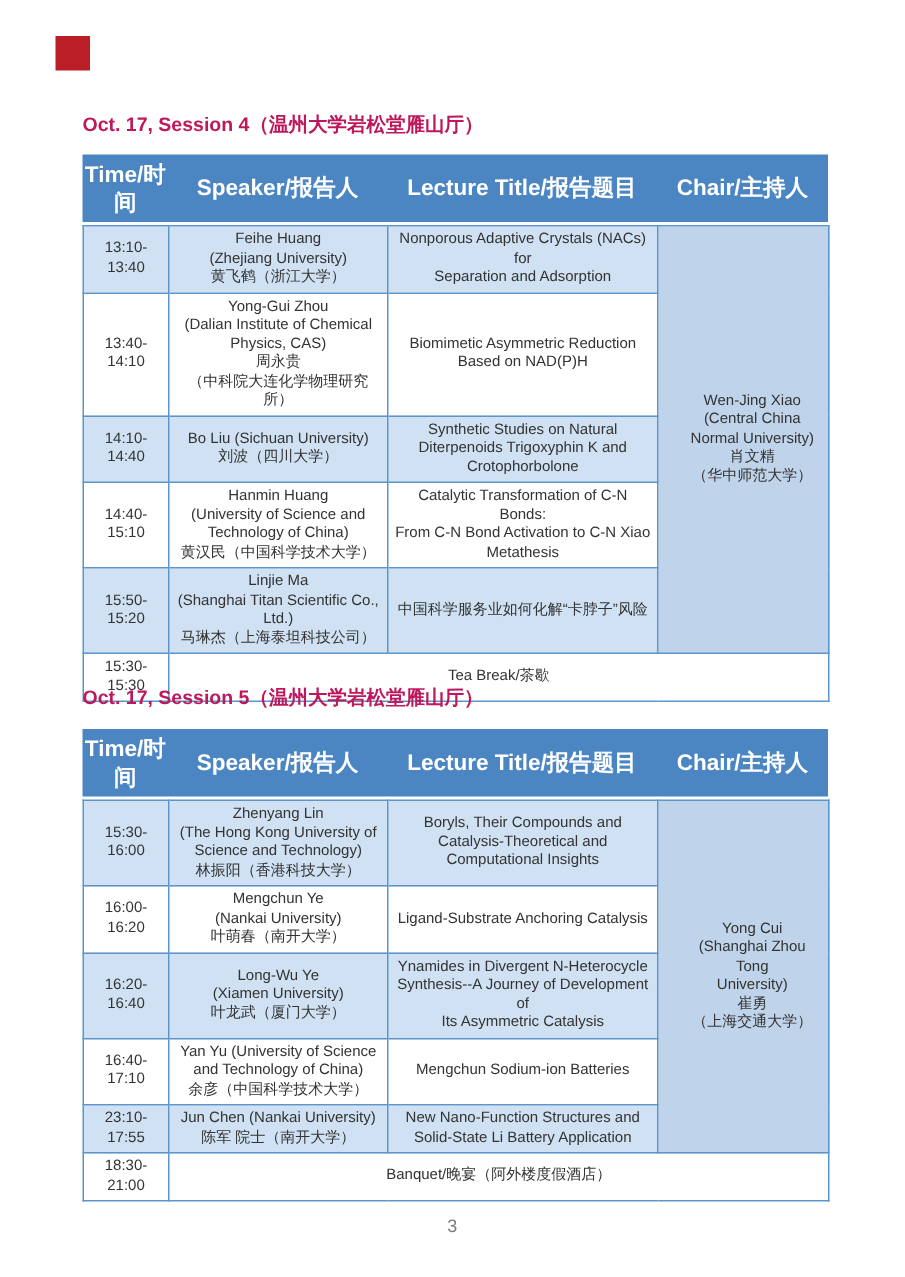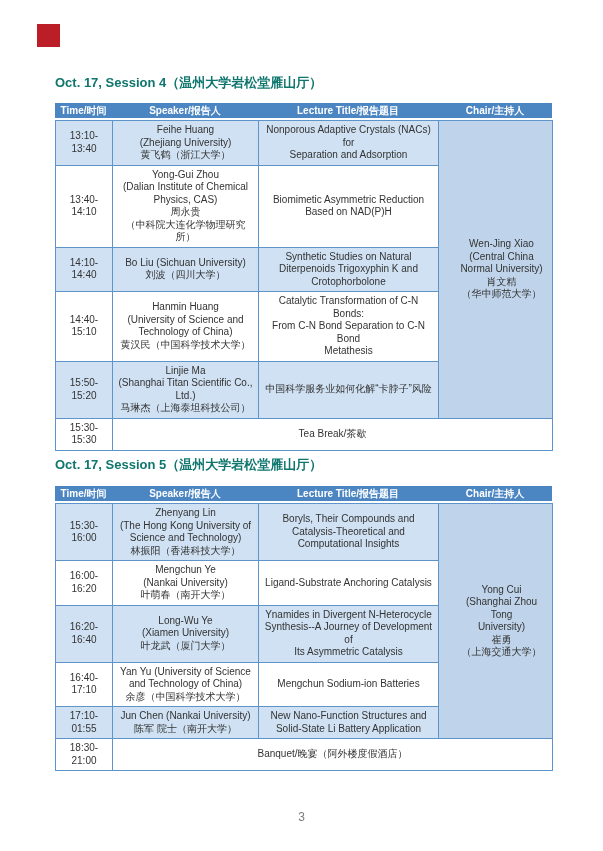--- a/index.html
+++ b/index.html
@@ -14,40 +14,40 @@
     position: absolute;
     left: 37px; top: 24px;
     width: 23px; height: 23px;
     background: #bb1e26;
   }
   .session-title {
     position: absolute;
     left: 55px;
     font-size: 13px;
     font-weight: bold;
-    color: #0f766e;
+    color: #be185d;
     white-space: nowrap;
   }
   #title-1 { top: 74px; }
   #title-2 { top: 456px; }
 
   .tablewrap { position: absolute; left: 55px; width: 497px; }
   #table-1 { top: 103px; }
   #table-2 { top: 486px; }
 
   .thead {
     display: grid;
     grid-template-columns: 57px 146px 180px 114px;
     background: #4b86c3;
     color: #ffffff;
-    font-size: 10px;
+    font-size: 15px;
     font-weight: bold;
     align-items: center;
     text-align: center;
-    height: 15px;
+    height: 45px;
     margin-bottom: 2px;
   }
   table {
     border-collapse: collapse;
     table-layout: fixed;
     width: 497px;
   }
   col.c-time    { width: 57px; }
   col.c-speaker { width: 146px; }
   col.c-lecture { width: 180px; }
@@ -130,21 +130,21 @@
 Diterpenoids Trigoxyphin K and
 Crotophorbolone</td>
       </tr>
       <tr>
         <td>14:40-15:10</td>
         <td>Hanmin Huang
 (University of Science and
 Technology of China)
 黄汉民（中国科学技术大学）</td>
         <td>Catalytic Transformation of C-N Bonds:
-From C-N Bond Separation to C-N Bond
+From C-N Bond Activation to C-N Xiao
 Metathesis</td>
       </tr>
       <tr class="shade">
         <td>15:50-15:20</td>
         <td>Linjie Ma
 (Shanghai Titan Scientific Co.,
 Ltd.)
 马琳杰（上海泰坦科技公司）</td>
         <td>中国科学服务业如何化解“卡脖子”风险</td>
       </tr>
@@ -205,21 +205,21 @@
 Its Asymmetric Catalysis</td>
       </tr>
       <tr>
         <td>16:40-17:10</td>
         <td>Yan Yu (University of Science
 and Technology of China)
 余彦（中国科学技术大学）</td>
         <td>Mengchun Sodium-ion Batteries</td>
       </tr>
       <tr class="shade">
-        <td>17:10-01:55</td>
+        <td>23:10-17:55</td>
         <td>Jun Chen (Nankai University)
 陈军 院士（南开大学）</td>
         <td>New Nano-Function Structures and
 Solid-State Li Battery Application</td>
       </tr>
       <tr>
         <td>18:30-21:00</td>
         <td class="full-td" colspan="3">Banquet/晚宴（阿外楼度假酒店）</td>
       </tr>
     </tbody>

